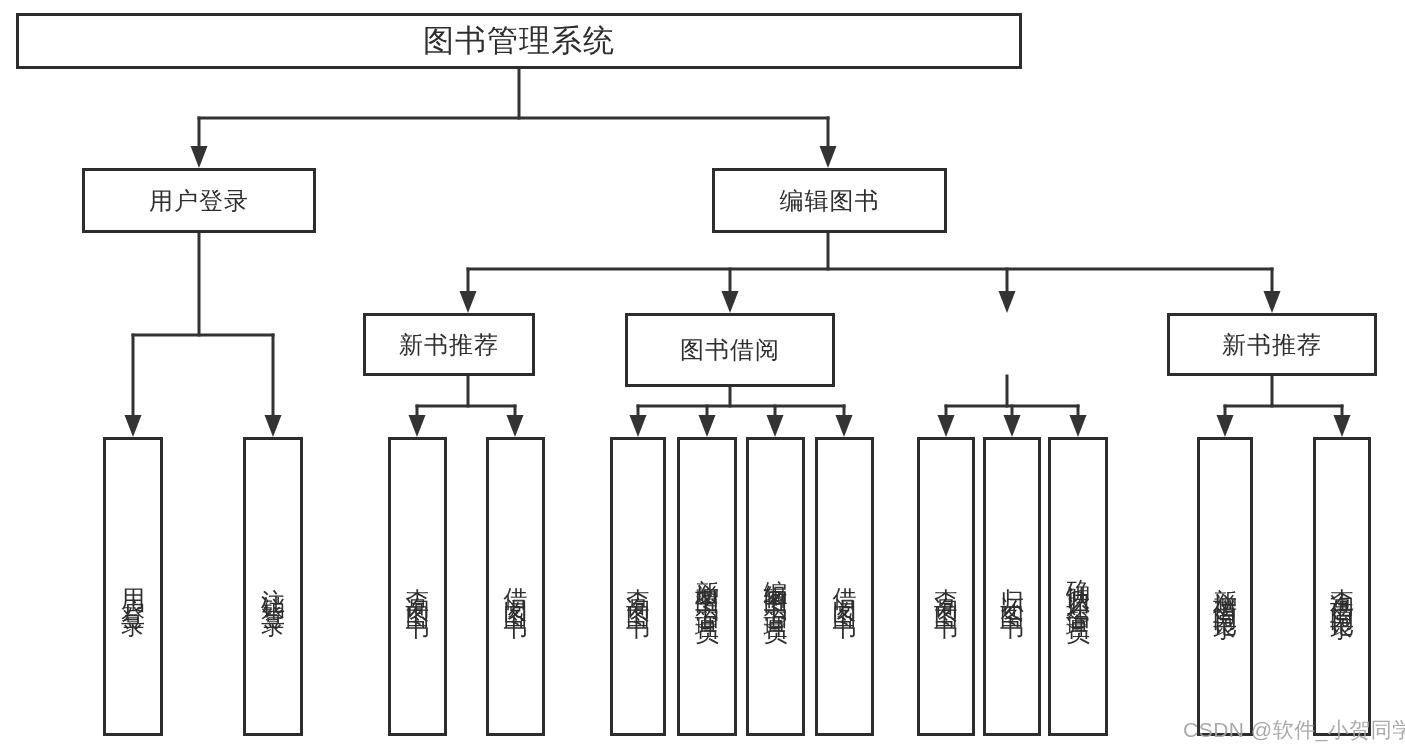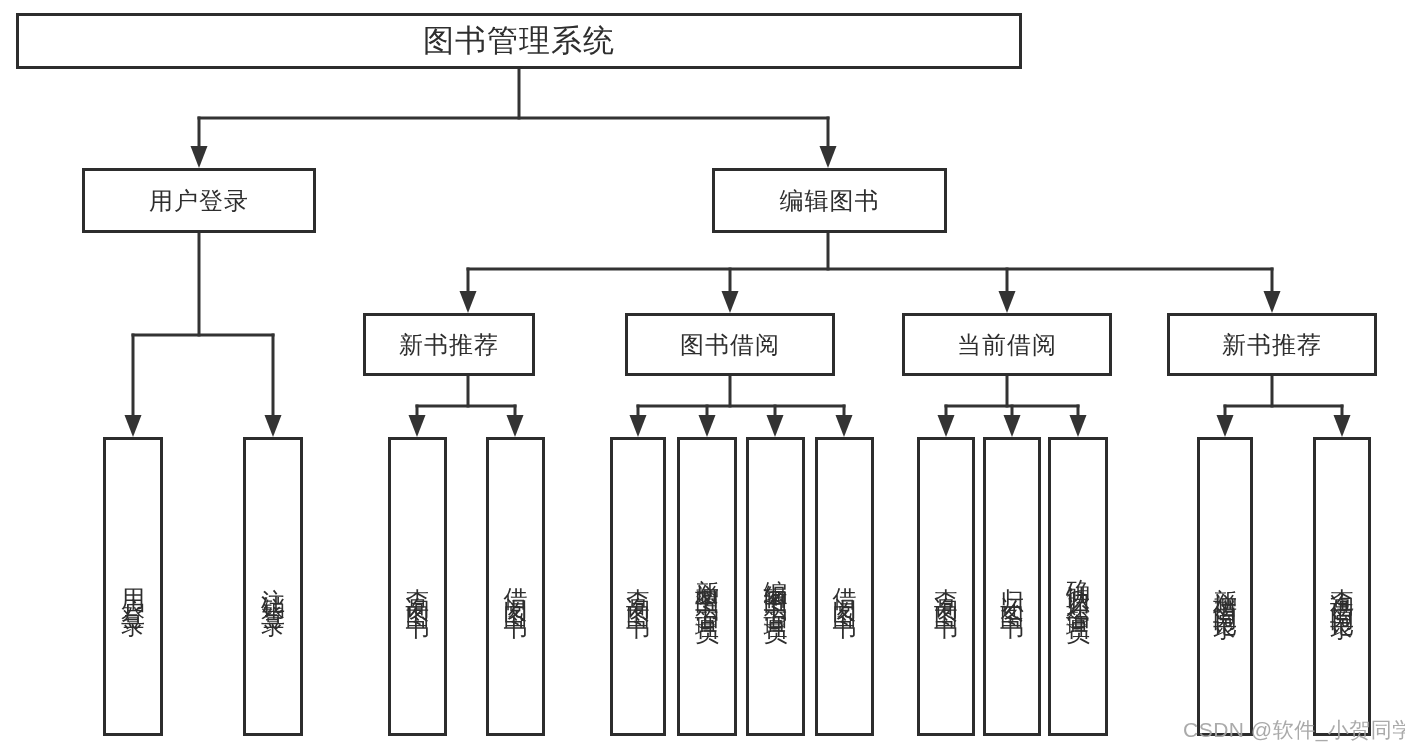--- a/index.html
+++ b/index.html
@@ -142,25 +142,22 @@
   <div class="box hbox" style="left:82px; top:168px; width:234px; height:65px;">
     <span>用户登录</span>
   </div>
   <div class="box hbox" style="left:712px; top:168px; width:235px; height:65px;">
     <span>编辑图书</span>
   </div>
 
   <div class="box hbox" style="left:363px; top:313px; width:172px; height:63px;">
     <span>新书推荐</span>
   </div>
-  <div class="box hbox" style="left:625px; top:313px; width:210px; height:63px;">
+  <div class="box hbox" style="left:625px; top:313px; width:210px; height:74px;">
     <span>图书借阅</span>
-  </div>
-  <div class="box hbox" style="left:902px; top:313px; width:210px; height:63px;">
-    <span>当前借阅</span>
   </div>
   <div class="box hbox" style="left:1167px; top:313px; width:210px; height:63px;">
     <span>新书推荐</span>
   </div>
 
   <div class="box leaf" style="left:103px; top:437px; width:60px; height:299px;">
     <span>用户登录</span>
   </div>
   <div class="box leaf" style="left:243px; top:437px; width:60px; height:299px;">
     <span>注销登录</span>

